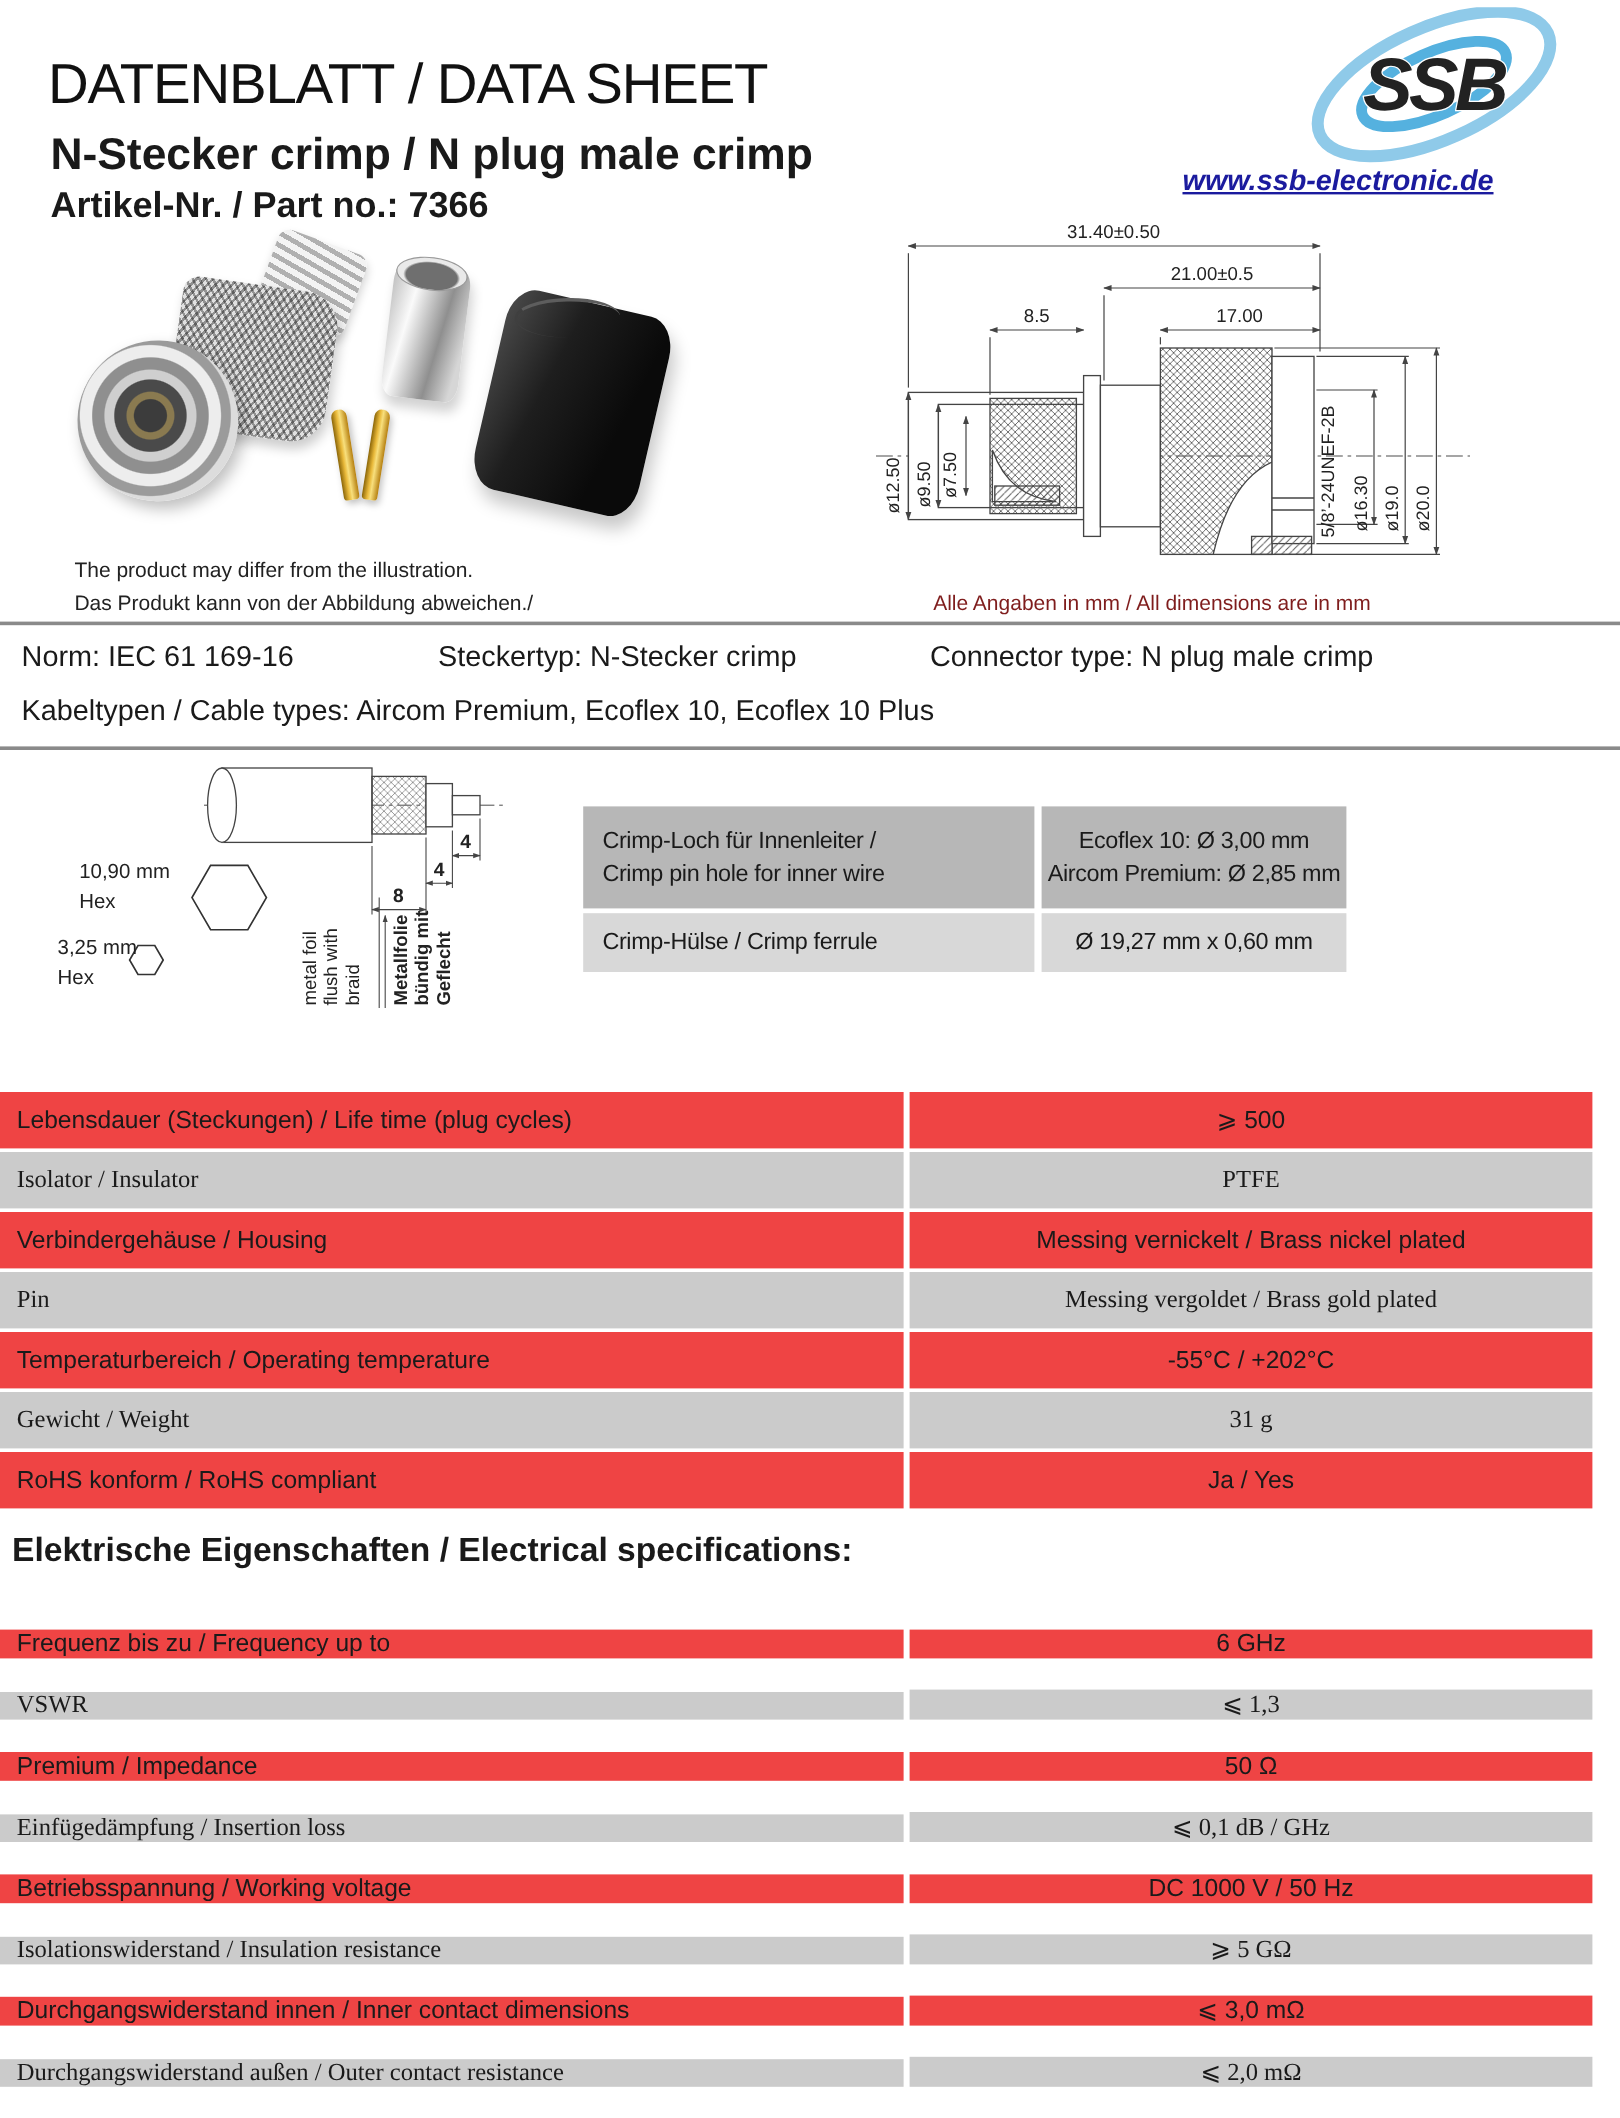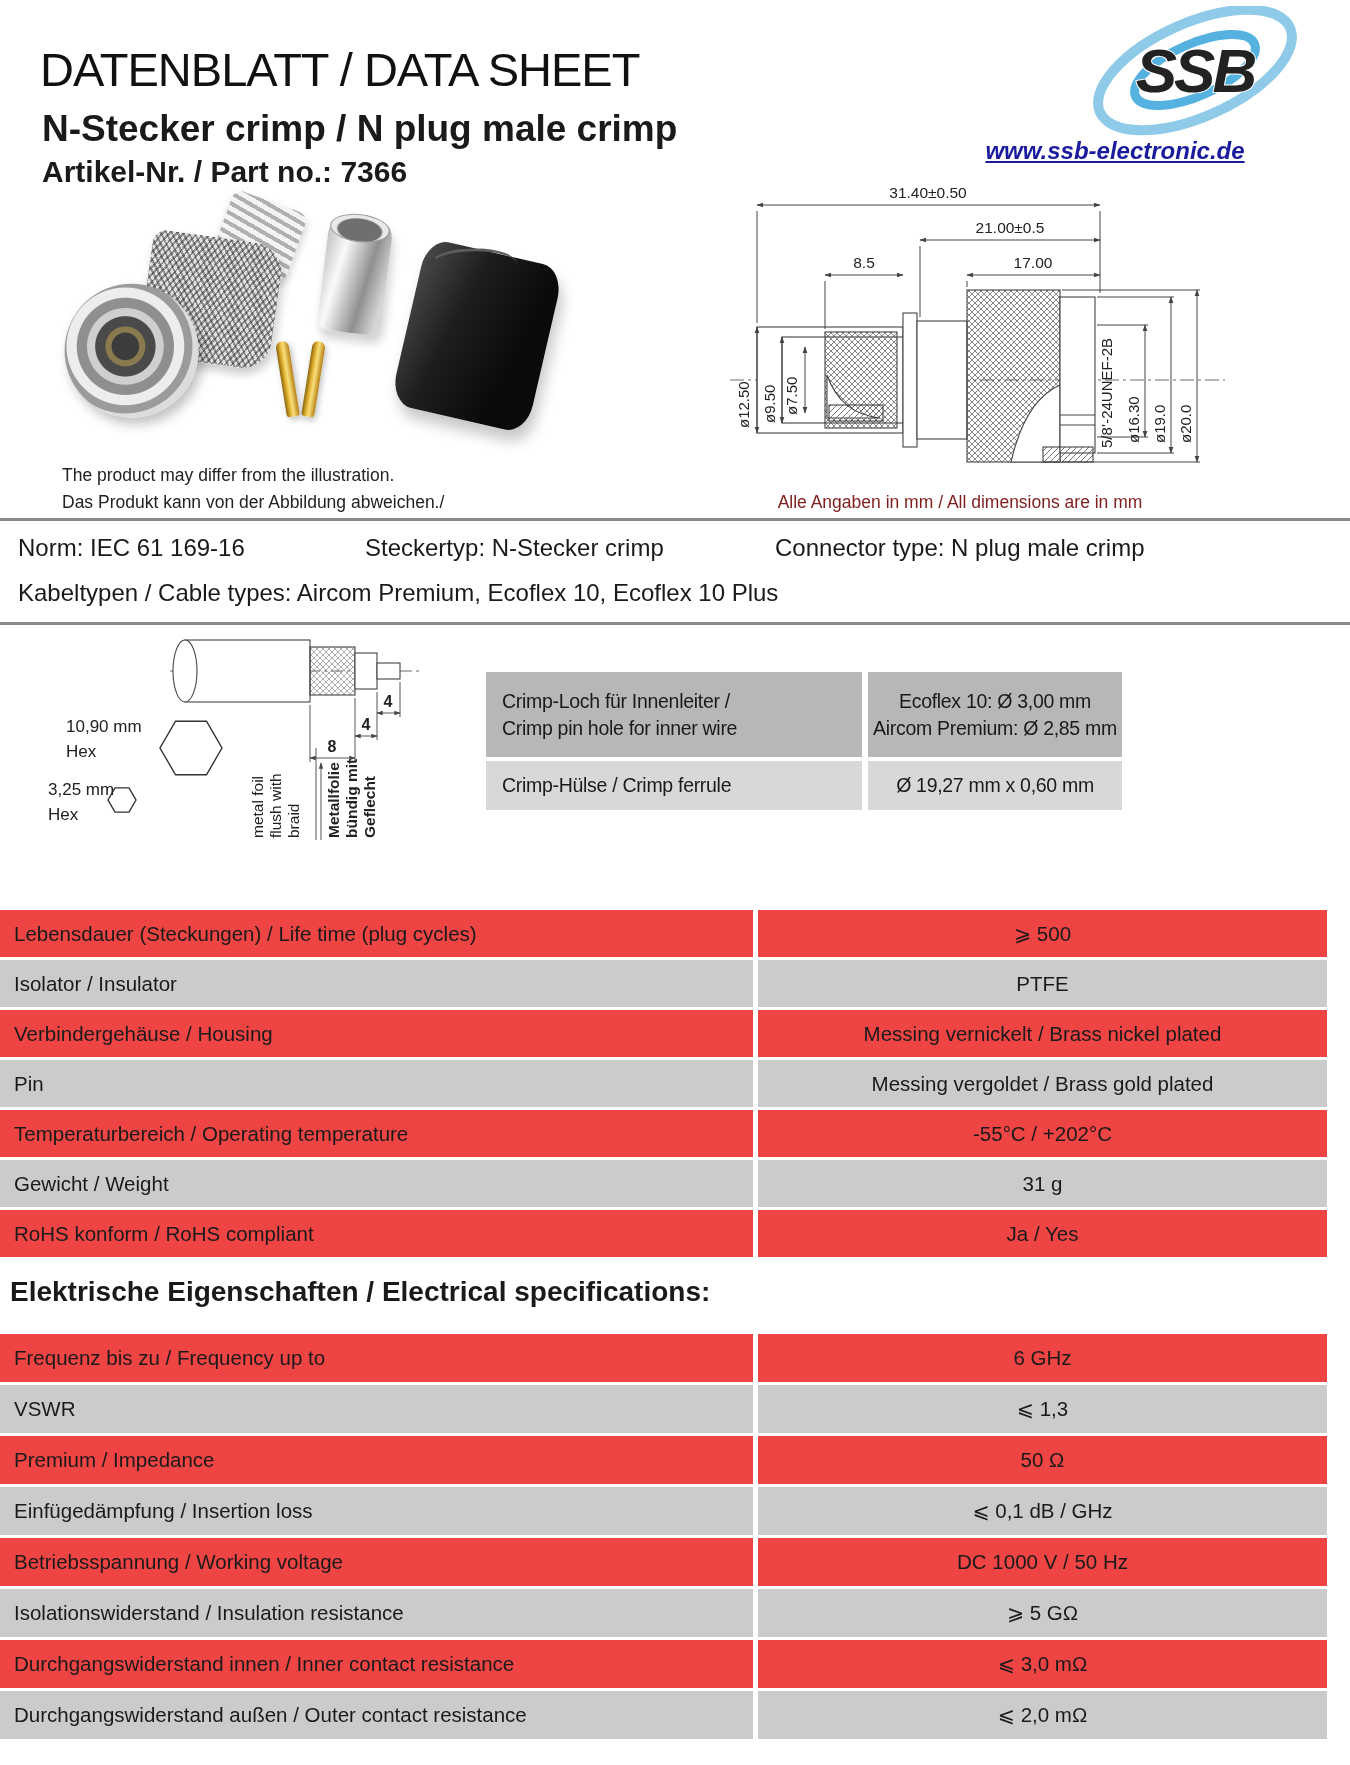--- a/index.html
+++ b/index.html
@@ -73,25 +73,25 @@
   .crow2 .clabel,.crow2 .cvalue{background:#d8d8d8;}
 
   
   .sect-heading{left:10px;font-size:28px;font-weight:700;white-space:nowrap;}
   .mech-heading{top:861px;}
   .elec-heading{top:1276px;}
   .spec-table{left:0;width:1327px;display:flex;flex-direction:column;gap:3px;font-size:20.5px;}
   .mech-table{top:910px;}
   .elec-table{top:1334px;}
   .srow{display:flex;gap:5px;height:47px;}
-  .elec-table .srow{height:48px;}
+  .elec-table .srow{height:48px;align-items:flex-end;}
   .sl{width:753px;box-sizing:border-box;padding-left:14px;display:flex;align-items:center;white-space:nowrap;}
   .sv{flex:1;display:flex;align-items:center;justify-content:center;white-space:nowrap;}
   .light .sl,.light .sv{background:#ef4444;}
-  .dark .sl,.dark .sv{background:#cbcbcb;}
+  .dark .sl,.dark .sv{background:#cbcbcb;font-family:Liberation Serif, serif;}
 </style>
 </head>
 <body>
 
 <div class="page">
 
   <div class="abs title">DATENBLATT / DATA SHEET</div>
   <div class="abs subtitle">N-Stecker crimp / N plug male crimp</div>
   <div class="abs partline">Artikel-Nr. / Part no.: 7366</div>
 
@@ -329,21 +329,21 @@
     </div>
     <div class="srow light">
       <div class="sl">Betriebsspannung / Working voltage</div>
       <div class="sv">DC 1000 V / 50 Hz</div>
     </div>
     <div class="srow dark">
       <div class="sl">Isolationswiderstand / Insulation resistance</div>
       <div class="sv">⩾ 5 GΩ</div>
     </div>
     <div class="srow light">
-      <div class="sl">Durchgangswiderstand innen / Inner contact resistance</div>
+      <div class="sl">Durchgangswiderstand innen / Inner contact dimensions</div>
       <div class="sv">⩽ 3,0 mΩ</div>
     </div>
     <div class="srow dark">
       <div class="sl">Durchgangswiderstand außen / Outer contact resistance</div>
       <div class="sv">⩽ 2,0 mΩ</div>
     </div>
   </div>
 
 </div>
 

